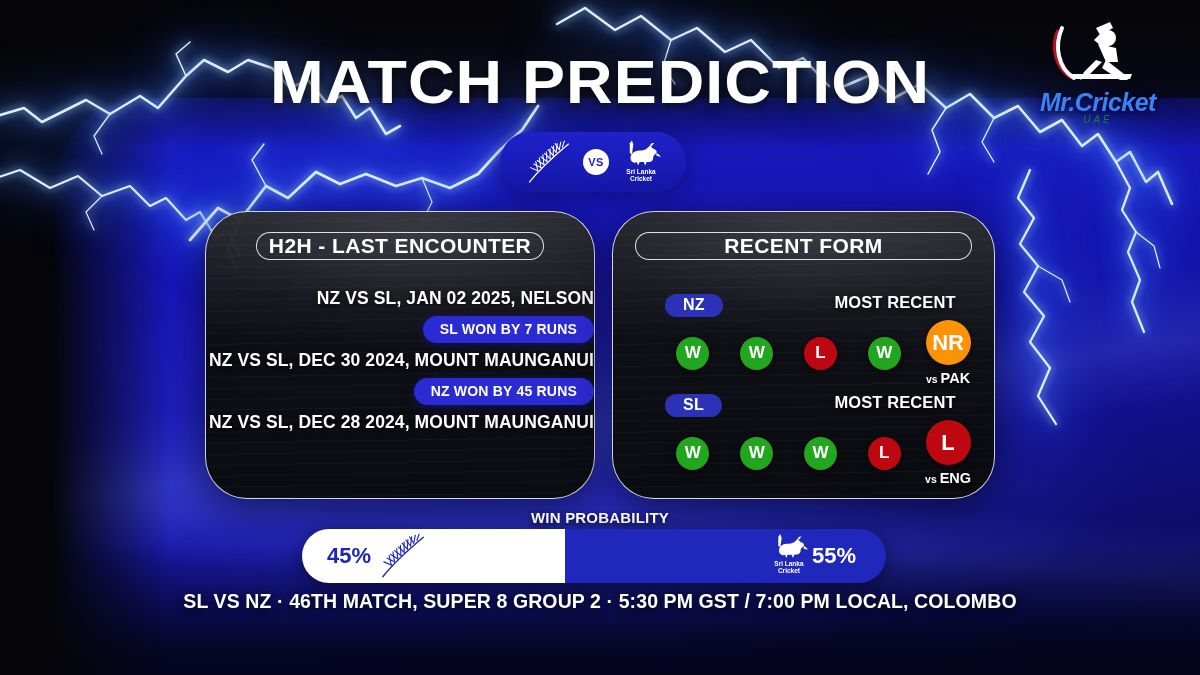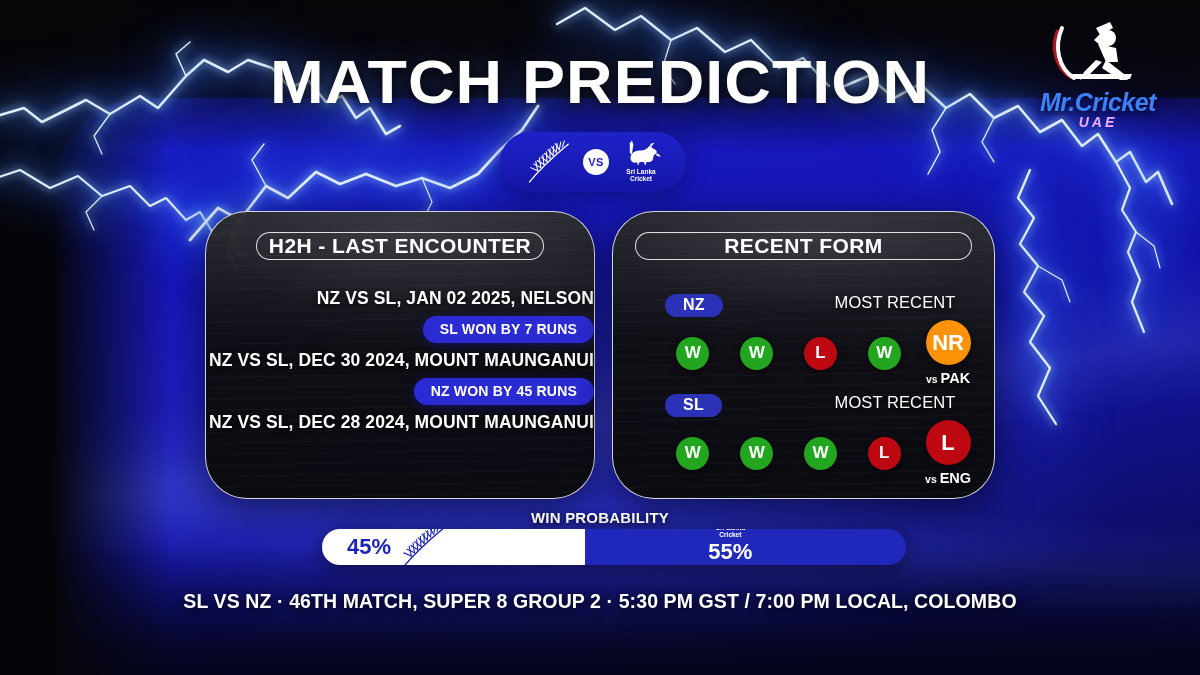--- a/index.html
+++ b/index.html
@@ -91,21 +91,21 @@
   }
   .fern { width:52px; height:46px; }
   .sl-logo { width:46px; height:48px; display:flex; flex-direction:column; align-items:center; }
   .sl-logo svg{ display:block; }
   .sl-cap { font-size:6.5px; font-weight:bold; color:#fff; line-height:1.06; text-align:center; margin-top:1px; }
 
   
   .brand { position:absolute; right:22px; top:18px; width:160px; text-align:center; }
   .brand-name{ font-size:25px; font-weight:bold; font-style:italic; color:#3b82f6; letter-spacing:-.5px;
     text-shadow:0 2px 6px rgba(0,0,0,.8); }
-  .brand-sub{ font-size:14px; font-weight:bold; font-style:italic; color:#f0abfc; letter-spacing:3px; margin-top:-3px; }
+  .brand-sub{ font-size:10px; font-weight:normal; font-style:italic; color:#15803d; letter-spacing:3px; margin-top:-3px; }
 
   
   .card {
     position:absolute; top:211px; height:288px;
     border-radius:42px;
     border:1.3px solid rgba(255,255,255,.82);
     background:
       linear-gradient(183deg, rgba(46,46,48,.96) 0%, rgba(30,30,32,.96) 26%, rgba(14,14,16,.97) 48%, rgba(10,10,12,.97) 100%);
     overflow:hidden;
     box-shadow:0 10px 40px rgba(0,0,0,.55);
@@ -148,21 +148,21 @@
   
   .form-body{ position:absolute; left:0; right:0; top:82px; }
   .form-block{ position:relative; height:100px; }
   .team-tag{
     position:absolute; left:52px; top:0;
     background:#2b32b8; color:#fff; font-weight:bold; font-size:16px;
     padding:2px 18px 3px; border-radius:12px; letter-spacing:.3px;
   }
   .most-recent{
     position:absolute; right:19px; top:-1px; width:160px; text-align:center;
-    color:#fff; font-weight:normal; font-size:16.5px; letter-spacing:.1px;
+    color:#fff; font-weight:bold; font-size:16.5px; letter-spacing:.1px;
     text-shadow:0 2px 5px rgba(0,0,0,.9);
   }
   .streak{ position:absolute; left:48px; right:14px; top:26px; display:flex; align-items:center; }
   .slot{ flex:1; display:flex; flex-direction:column; align-items:center; }
   .ball{
     width:33px; height:33px; border-radius:50%;
     display:flex; align-items:center; justify-content:center;
     color:#fff; font-weight:bold; font-size:17px;
     box-shadow:0 2px 8px rgba(0,0,0,.6);
   }
@@ -174,31 +174,31 @@
         text-shadow:0 2px 5px rgba(0,0,0,.9); }
   .opp .vs{ font-size:10.5px; }
 
   
   .wp-label{
     position:absolute; left:0; right:0; top:509px; text-align:center;
     color:#fff; font-weight:bold; font-size:15px; letter-spacing:.2px;
     text-shadow:0 2px 6px rgba(0,0,0,.8);
   }
   .wp-bar{
-    position:absolute; left:322px; top:529px; width:584px; height:36px;
+    position:absolute; left:302px; top:529px; width:584px; height:54px;
     border-radius:27px; overflow:hidden; display:flex;
     box-shadow:0 4px 20px rgba(0,0,0,.5);
   }
   .wp-left{
     background:#fff; display:flex; align-items:center; padding-left:25px; gap:2px;
     position:relative;
   }
   .wp-right{
     background:#2028bc; display:flex; align-items:center; justify-content:flex-end;
-    padding-right:30px; position:relative;flex-direction:column;
+    padding-right:30px; position:relative;
   }
   .wp-left::after{
     content:""; position:absolute; right:-27px; top:0; bottom:0; width:54px;
     background:#fff; border-radius:0 27px 27px 0;
   }
   .wp-pct-left{ color:#1d25b8; font-size:22px; font-weight:bold; z-index:2; }
   .wp-pct-right{ color:#fff; font-size:22px; font-weight:bold; }
   .wp-fern{ width:54px; height:48px; z-index:2; margin-left:2px; }
 
   .footer{

